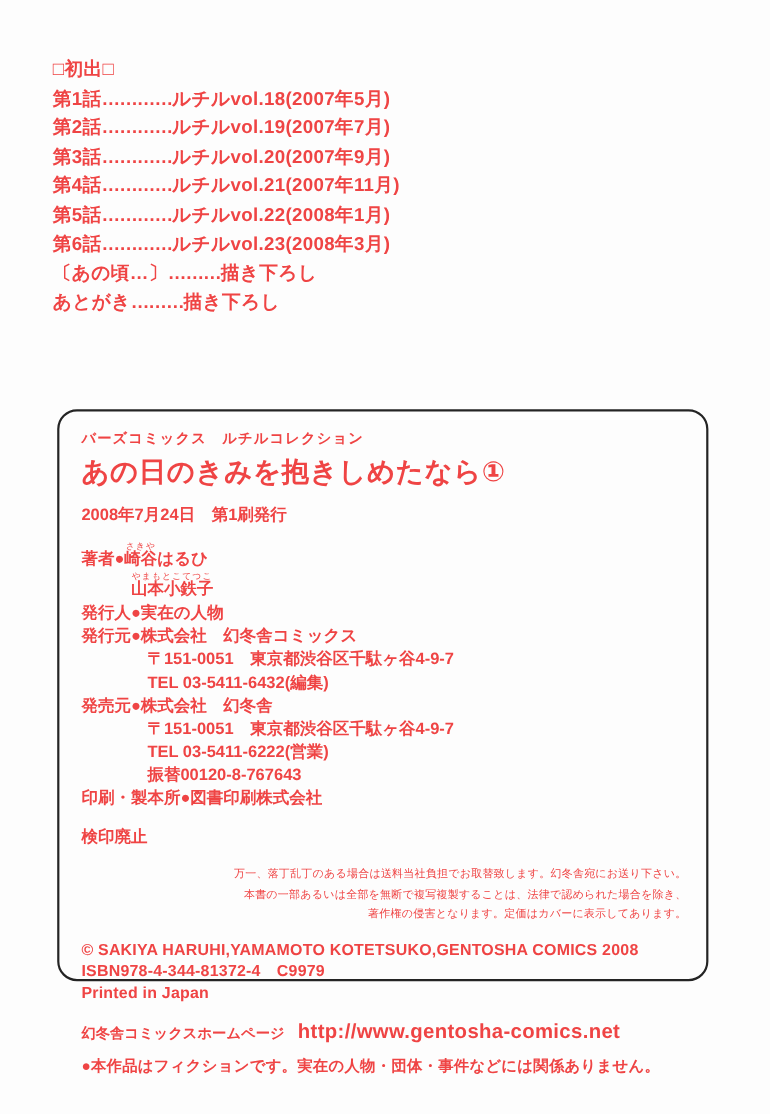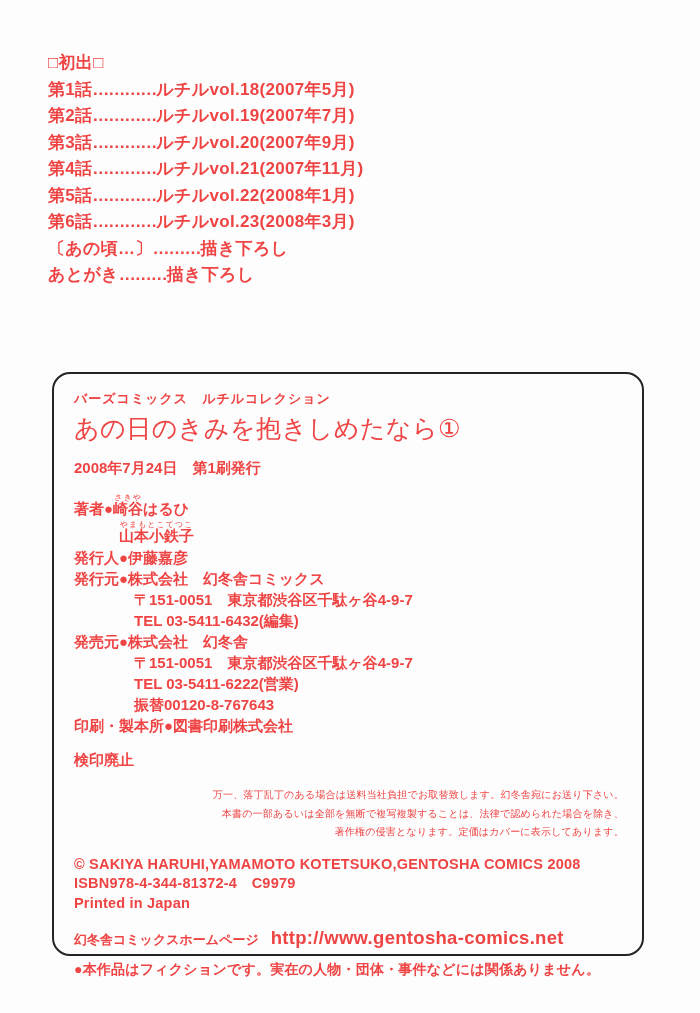--- a/index.html
+++ b/index.html
@@ -30,35 +30,35 @@
   }
   .fp-header { margin-bottom: 0; }
   .fp-entry .dots { letter-spacing: -1px; font-weight: bold; }
 
   
   .colophon {
     position: absolute;
     left: 52px;
     top: 372px;
     width: 592px;
-    height: 584px;
+    height: 520px;
     border: 2.5px solid #242424;
     border-radius: 18px;
     padding: 16px 18px 16px 20px;
     background: #fdfdfd;
   }
   .series {
     font-size: 13px;
     font-weight: bold;
     letter-spacing: 1px;
   }
   .title-line {
     margin-top: 4px;
     font-size: 25px;
-    font-weight: normal;
+    font-weight: bold;
     letter-spacing: 0.5px;
     white-space: nowrap;
   }
   .edition {
     margin-top: 14px;
     font-size: 15px;
     font-weight: bold;
   }
   .credits {
     margin-top: 15px;
@@ -158,21 +158,21 @@
     <div class="edition">2008年7月24日　第1刷発行</div>
 
     <div class="credits">
       <div class="credit-line ruby-line">
         <span>著者●</span><ruby><span>崎谷</span><rt>さきや</rt></ruby><span>はるひ</span>
       </div>
       <div class="credit-line ruby-line indent-3">
         <ruby><span>山本小鉄子</span><rt>やまもとこてつこ</rt></ruby>
       </div>
       <div class="credit-line">
-        <span>発行人●</span><span>伊藤嘉彦</span>
+        <span>発行人●</span><span>実在の人物</span>
       </div>
       <div class="credit-line">
         <span>発行元●</span><span>株式会社　幻冬舎コミックス</span>
       </div>
       <div class="credit-line indent-4">〒151-0051　東京都渋谷区千駄ヶ谷4-9-7</div>
       <div class="credit-line indent-4">TEL 03-5411-6432(編集)</div>
       <div class="credit-line">
         <span>発売元●</span><span>株式会社　幻冬舎</span>
       </div>
       <div class="credit-line indent-4">〒151-0051　東京都渋谷区千駄ヶ谷4-9-7</div>

